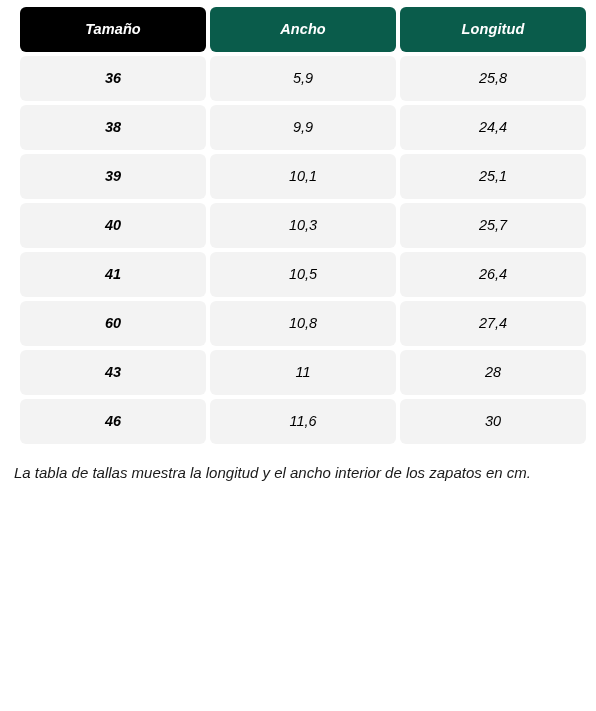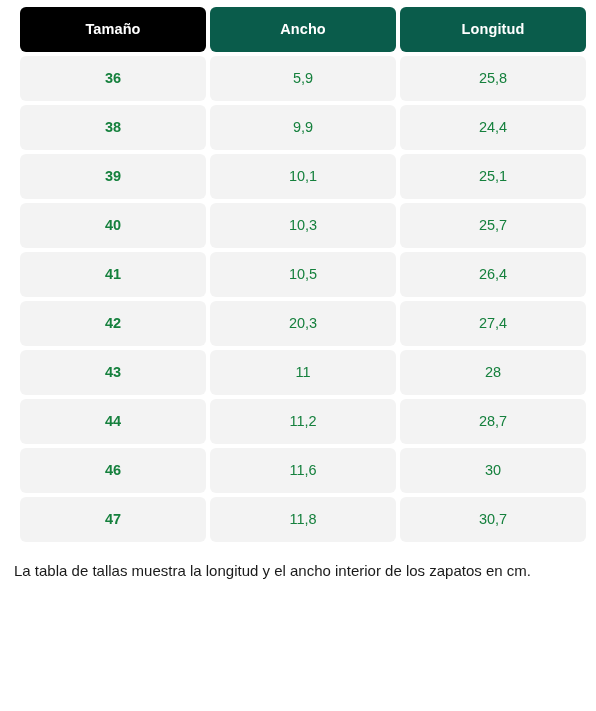--- a/index.html
+++ b/index.html
@@ -13,20 +13,21 @@
     font-family: "Liberation Sans", sans-serif;
     color: #111111;
     overflow: hidden;
   }
 
   .page {
     width: 596px;
     height: 711px;
     box-sizing: border-box;
     padding: 7px 18px 0 20px;
+    font-style: italic;
   }
 
   .size-table {
     width: 558px;
     border-collapse: separate;
     border-spacing: 4px 4px;
     margin: -4px 0 0 -4px;
     table-layout: fixed;
   }
 
@@ -56,21 +57,21 @@
     background: #000000;
   }
   th.head-width,
   th.head-length {
     background: #0a5c4b;
     margin-top: 20px;
   }
 
   .size-table td {
     background: #f3f3f3;
-    color: #15803d;
+    color: #000000;
     font-weight: normal;
   }
 
   .size-table td.cell-size {
     font-weight: bold;
   }
 
   .table-caption {
     margin: 11px 0 4px -6px;
     padding: 0 4px 0 0;
@@ -119,42 +120,32 @@
         <td class="cell-size">40</td>
         <td class="cell-width">10,3</td>
         <td class="cell-length">25,7</td>
       </tr>
       <tr>
         <td class="cell-size">41</td>
         <td class="cell-width">10,5</td>
         <td class="cell-length">26,4</td>
       </tr>
       <tr>
-        <td class="cell-size">42</td>
-        <td class="cell-width">20,3</td>
+        <td class="cell-size">60</td>
+        <td class="cell-width">10,8</td>
         <td class="cell-length">27,4</td>
       </tr>
       <tr>
         <td class="cell-size">43</td>
         <td class="cell-width">11</td>
         <td class="cell-length">28</td>
       </tr>
       <tr>
-        <td class="cell-size">44</td>
-        <td class="cell-width">11,2</td>
-        <td class="cell-length">28,7</td>
-      </tr>
-      <tr>
         <td class="cell-size">46</td>
         <td class="cell-width">11,6</td>
         <td class="cell-length">30</td>
-      </tr>
-      <tr>
-        <td class="cell-size">47</td>
-        <td class="cell-width">11,8</td>
-        <td class="cell-length">30,7</td>
       </tr>
     </tbody>
   </table>
 
   <p class="table-caption">La tabla de tallas muestra la longitud y el ancho interior de los zapatos en cm.</p>
 
 </div>
 
 </body></html>

